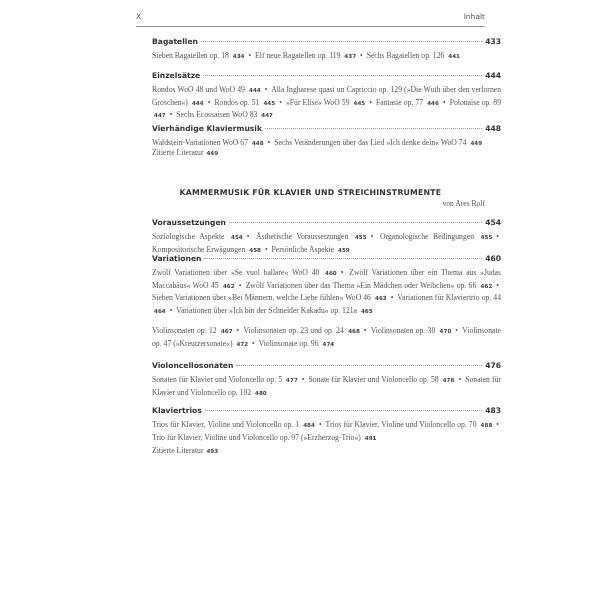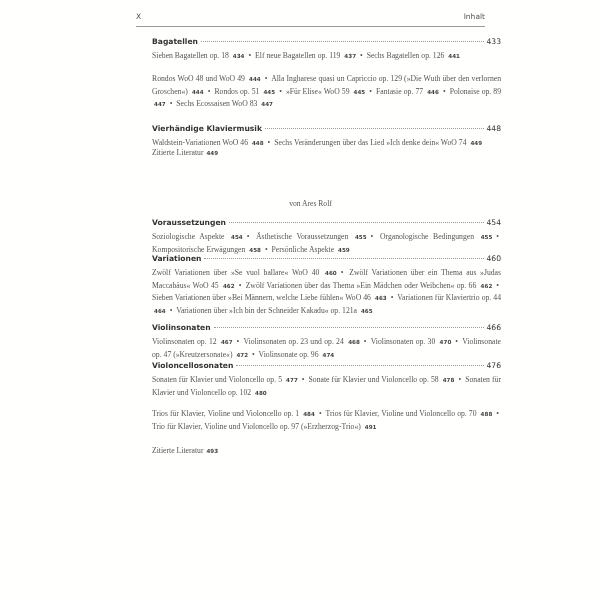--- a/index.html
+++ b/index.html
@@ -17,38 +17,38 @@
 
   .section { position: absolute; left: 4px; width: 349px; margin-left: 12px; }
   .entry-head {
     display: flex; align-items: baseline;
     font-family: "DejaVu Sans", sans-serif; font-weight: bold; font-size: 7.6px; color: #333;
     height: 11px;
   }
   .entry-head .dots {
     flex: 1; margin: 0 3px; border-bottom: 1px dotted #9a9a9a; transform: translateY(-2px);
   }
-  .entry-head .pg { font-weight: normal; }
+  .entry-head .pg { font-weight: bold; }
   .entry-body {
     font-family: "Liberation Serif", serif; font-size: 7.7px; line-height: 11.5px; color: #555;
     text-align: justify; margin-top: 2px;
   }
   .entry-body .pn { font-family: "DejaVu Sans", sans-serif; font-weight: bold; font-size: 5.6px; color: #444; margin: 0 2px; }
   .entry-body .sep { margin: 0 2px; }
   .cited {
     font-family: "Liberation Serif", serif; font-size: 7.7px; color: #555;
   }
   .cited .pn { font-family: "DejaVu Sans", sans-serif; font-weight: bold; font-size: 5.6px; color: #444; margin-left: 3px; }
 
   .chapter-title {
     position: absolute; left: 0; width: 349px; text-align: center;
     font-family: "DejaVu Sans", sans-serif; font-weight: bold; font-size: 7.8px; letter-spacing: 0.2px; color: #333;
   }
   .chapter-author {
-    position: absolute; left: 0; width: 349px; text-align: center;
+    position: absolute; left: 0; width: 349px; text-align: right;
     font-family: "Liberation Serif", serif; font-size: 7.6px; color: #555;
   }
 </style>
 </head>
 <body>
 
 <div class="page">
   <div class="running-head">
     <span class="folio">X</span>
     <span class="title">Inhalt</span>
@@ -56,67 +56,73 @@
 
   <div class="section" style="top:37px">
       <div class="entry-head">
         <span>Bagatellen</span>
         <span class="dots"></span>
         <span class="pg">433</span>
       </div>
       <div class="entry-body"><span><span>Sieben Bagatellen op. 18</span> <span class="pn">434</span></span><span class="sep">•</span> <span><span>Elf neue Bagatellen op. 119</span> <span class="pn">437</span></span><span class="sep">•</span> <span><span>Sechs Bagatellen op. 126</span> <span class="pn">441</span></span></div>
     </div>
   <div class="section" style="top:71px">
+      <div class="entry-head">
+        <span>Einzelsätze</span>
+        <span class="dots"></span>
+        <span class="pg">444</span>
+      </div>
       <div class="entry-body"><span><span>Rondos WoO 48 und WoO 49</span> <span class="pn">444</span></span><span class="sep">•</span> <span><span>Alla Ingharese quasi un Capriccio op. 129 (»Die Wuth über den verlornen Groschen«)</span> <span class="pn">444</span></span><span class="sep">•</span> <span><span>Rondos op. 51</span> <span class="pn">445</span></span><span class="sep">•</span> <span><span>»Für Elise« WoO 59</span> <span class="pn">445</span></span><span class="sep">•</span> <span><span>Fantasie op. 77</span> <span class="pn">446</span></span><span class="sep">•</span> <span><span>Polonaise op. 89</span> <span class="pn">447</span></span><span class="sep">•</span> <span><span>Sechs Ecossaisen WoO 83</span> <span class="pn">447</span></span></div>
     </div>
   <div class="section" style="top:124px">
       <div class="entry-head">
         <span>Vierhändige Klaviermusik</span>
         <span class="dots"></span>
         <span class="pg">448</span>
       </div>
-      <div class="entry-body"><span><span>Waldstein-Variationen WoO 46</span> <span class="pn">448</span></span><span class="sep">•</span> <span><span>Sechs Veränderungen über das Lied »Ich denke dein« WoO 74</span> <span class="pn">449</span></span></div>
+      <div class="entry-body"><span><span>Waldstein-Variationen WoO 67</span> <span class="pn">448</span></span><span class="sep">•</span> <span><span>Sechs Veränderungen über das Lied »Ich denke dein« WoO 74</span> <span class="pn">449</span></span></div>
     </div>
   <div class="section cited" style="top:148px">
     <span>Zitierte Literatur</span><span class="pn">449</span>
   </div>
 
+  <div class="chapter-title" style="top:188px">KAMMERMUSIK FÜR KLAVIER UND STREICHINSTRUMENTE</div>
   <div class="chapter-author" style="top:199px">von Ares Rolf</div>
 
   <div class="section" style="top:218px">
       <div class="entry-head">
         <span>Voraussetzungen</span>
         <span class="dots"></span>
         <span class="pg">454</span>
       </div>
       <div class="entry-body"><span><span>Soziologische Aspekte</span> <span class="pn">454</span></span><span class="sep">•</span> <span><span>Ästhetische Voraussetzungen</span> <span class="pn">455</span></span><span class="sep">•</span> <span><span>Organologische Bedingungen</span> <span class="pn">455</span></span><span class="sep">•</span> <span><span>Kompositorische Erwägungen</span> <span class="pn">458</span></span><span class="sep">•</span> <span><span>Persönliche Aspekte</span> <span class="pn">459</span></span></div>
     </div>
   <div class="section" style="top:254px">
       <div class="entry-head">
         <span>Variationen</span>
         <span class="dots"></span>
         <span class="pg">460</span>
       </div>
       <div class="entry-body"><span><span>Zwölf Variationen über »Se vuol ballare« WoO 40</span> <span class="pn">460</span></span><span class="sep">•</span> <span><span>Zwölf Variationen über ein Thema aus »Judas Maccabäus« WoO 45</span> <span class="pn">462</span></span><span class="sep">•</span> <span><span>Zwölf Variationen über das Thema »Ein Mädchen oder Weibchen« op. 66</span> <span class="pn">462</span></span><span class="sep">•</span> <span><span>Sieben Variationen über »Bei Männern, welche Liebe fühlen« WoO 46</span> <span class="pn">463</span></span><span class="sep">•</span> <span><span>Variationen für Klaviertrio op. 44</span> <span class="pn">464</span></span><span class="sep">•</span> <span><span>Variationen über »Ich bin der Schneider Kakadu« op. 121a</span> <span class="pn">465</span></span></div>
     </div>
   <div class="section" style="top:323px">
-      <div class="entry-head">
-        <span>Violinsonaten</span>
-        <span class="dots"></span>
-        <span class="pg">466</span>
-      </div>
       <div class="entry-body"><span><span>Violinsonaten op. 12</span> <span class="pn">467</span></span><span class="sep">•</span> <span><span>Violinsonaten op. 23 und op. 24</span> <span class="pn">468</span></span><span class="sep">•</span> <span><span>Violinsonaten op. 30</span> <span class="pn">470</span></span><span class="sep">•</span> <span><span>Violinsonate op. 47 (»Kreutzersonate«)</span> <span class="pn">472</span></span><span class="sep">•</span> <span><span>Violinsonate op. 96</span> <span class="pn">474</span></span></div>
     </div>
   <div class="section" style="top:361px">
       <div class="entry-head">
         <span>Violoncellosonaten</span>
         <span class="dots"></span>
         <span class="pg">476</span>
       </div>
       <div class="entry-body"><span><span>Sonaten für Klavier und Violoncello op. 5</span> <span class="pn">477</span></span><span class="sep">•</span> <span><span>Sonate für Klavier und Violoncello op. 58</span> <span class="pn">478</span></span><span class="sep">•</span> <span><span>Sonaten für Klavier und Violoncello op. 102</span> <span class="pn">480</span></span></div>
     </div>
   <div class="section" style="top:406px">
+      <div class="entry-head">
+        <span>Klaviertrios</span>
+        <span class="dots"></span>
+        <span class="pg">483</span>
+      </div>
       <div class="entry-body"><span><span>Trios für Klavier, Violine und Violoncello op. 1</span> <span class="pn">484</span></span><span class="sep">•</span> <span><span>Trios für Klavier, Violine und Violoncello op. 70</span> <span class="pn">488</span></span><span class="sep">•</span> <span><span>Trio für Klavier, Violine und Violoncello op. 97 (»Erzherzog-Trio«)</span> <span class="pn">491</span></span></div>
     </div>
   <div class="section cited" style="top:446px">
     <span>Zitierte Literatur</span><span class="pn">493</span>
   </div>
 </div>
 
 </body></html>

